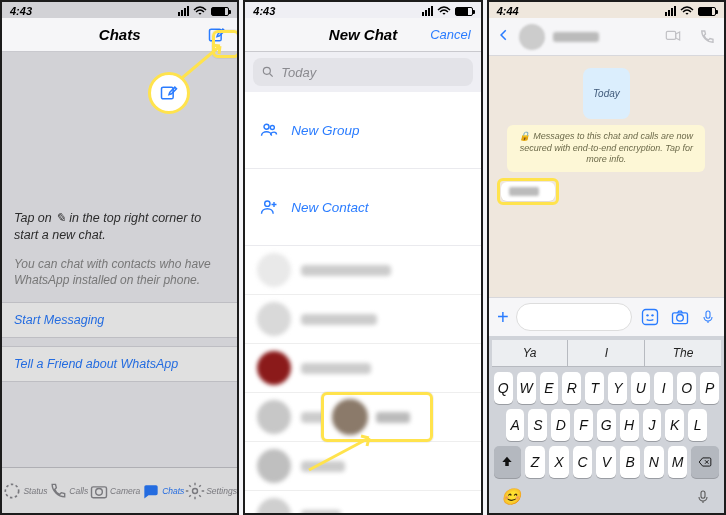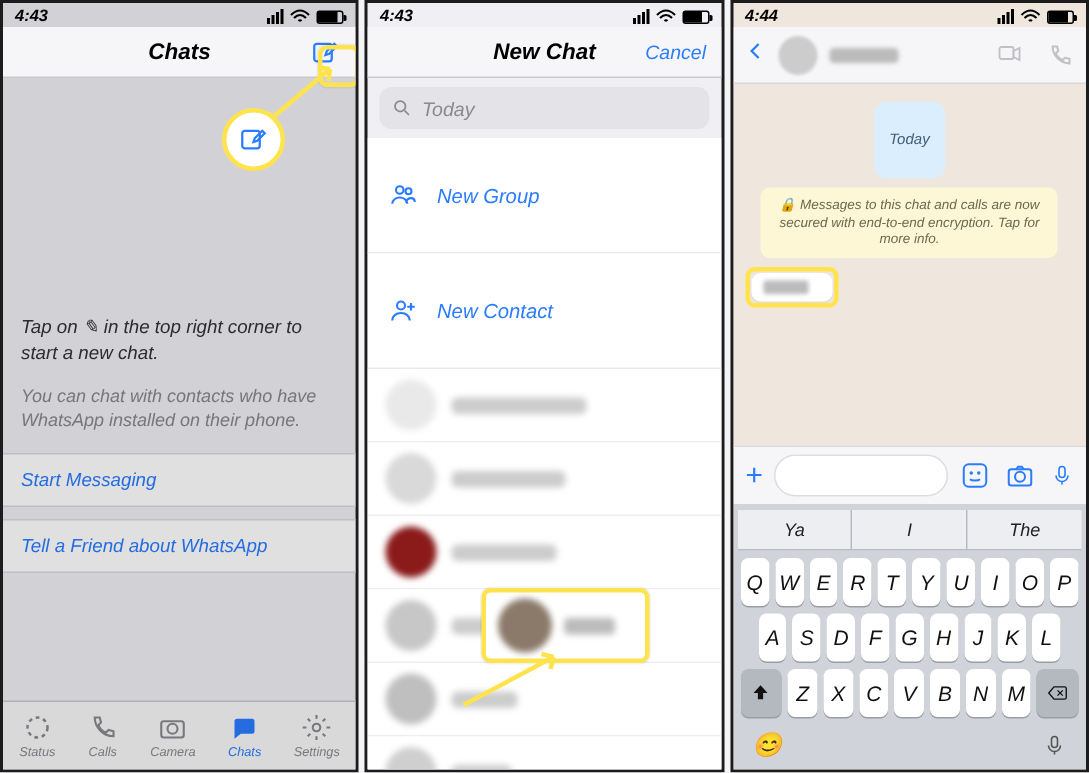--- a/index.html
+++ b/index.html
@@ -17,21 +17,21 @@
   .batt{width:18px;height:9px;border:1px solid #000;border-radius:2px;position:relative}.batt::after{content:"";position:absolute;right:-3px;top:2px;width:2px;height:4px;background:#000;border-radius:0 1px 1px 0}.batt i{display:block;background:#000;height:100%;width:80%}
   
   .nav1{height:34px;display:flex;align-items:center;justify-content:center;border-bottom:1px solid #c9c9ce;position:relative;background:#f6f6f8}
   .nav1 h1{font-size:15px;font-weight:600}
   .compose{position:absolute;right:10px;top:7px;color:#2a7cff}
   .p1-body{flex:1;padding-top:150px}
   .hint{font-size:12.5px;color:#333;padding:8px 12px;line-height:1.35}
   .sub{font-size:12px;color:#888;padding:4px 12px 14px;line-height:1.35}
   .linkcell{font-size:12.5px;color:#2a7cff;padding:10px 12px;background:#fff;border-top:1px solid #d9d9de;border-bottom:1px solid #d9d9de;margin-bottom:8px}
   .tabbar{height:46px;border-top:1px solid #c8c8cd;background:#f7f7f9;display:flex;justify-content:space-around;align-items:center}
-  .tab{display:flex;flex-direction:column;align-items:center;font-size:8.5px;color:#8a8a8f;gap:1px}
+  .tab{display:flex;flex-direction:row;align-items:center;font-size:8.5px;color:#8a8a8f;gap:1px}
   .tab.active{color:#2a7cff}
   .tab svg{width:20px;height:20px}
   
   .nav2{height:34px;display:flex;align-items:center;justify-content:center;border-bottom:1px solid #c9c9ce;background:#f6f6f8;position:relative}
   .nav2 h1{font-size:15px;font-weight:600}
   .cancel{position:absolute;right:10px;top:9px;color:#2a7cff;font-size:13px}
   .search{margin:6px 8px;background:#e3e3e8;border-radius:8px;height:28px;display:flex;align-items:center;gap:6px;padding:0 8px;color:#8a8a8f;font-size:13px}
   .actrow{display:flex;align-items:center;gap:12px;padding:28px 14px;background:#fff;border-bottom:1px solid #eaeaee;color:#2a7cff;font-size:13.5px}
   .actrow svg{width:20px;height:20px}
   .crow{display:flex;align-items:center;gap:10px;padding:7px 12px;background:#fff;border-bottom:1px solid #eee}

